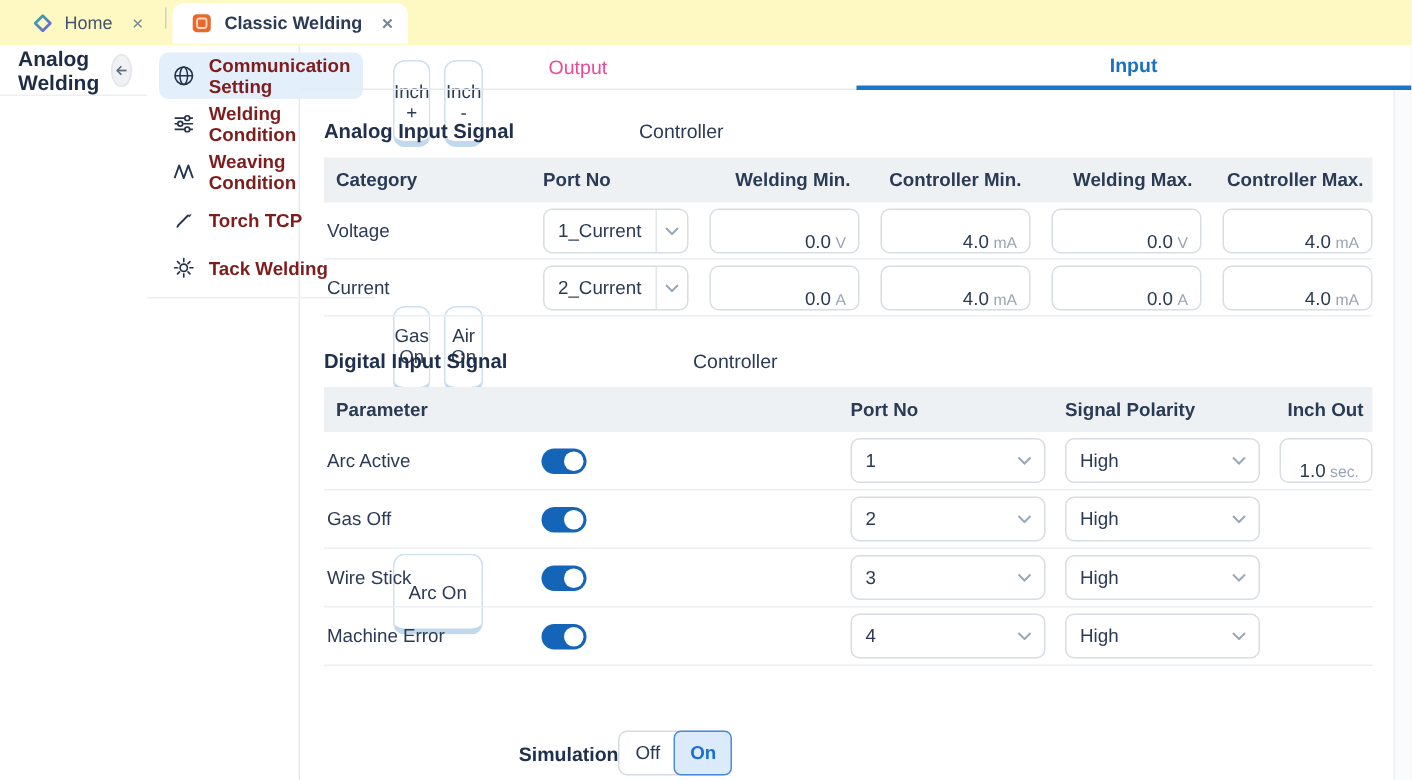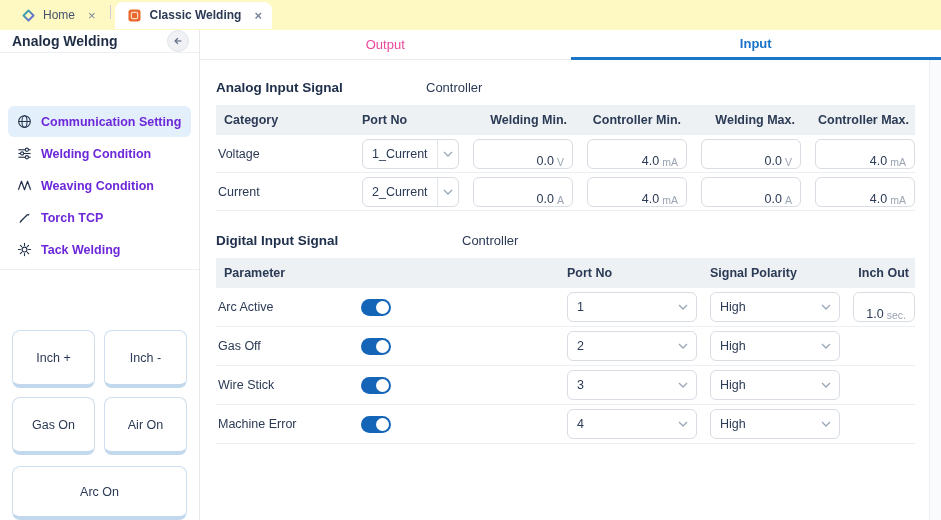--- a/index.html
+++ b/index.html
@@ -18,26 +18,26 @@
   
   .toolbar { height:47px; background:#FFFFFF; display:flex; align-items:center; padding:0 16px; border-bottom:1px solid #E7E9EC; flex:0 0 auto; }
   .back-btn { width:24px; height:24px; display:flex; align-items:center; justify-content:center; margin-right:12px; }
   .file-input { width:295px; height:30px; background:#F8F9FB; border:1px solid #E3E6EA; border-radius:6px; display:flex; align-items:center; gap:8px; padding:0 10px; font-size:13px; font-weight:600; color:#2B3A55; }
   .save-btn { margin-left:auto; width:112px; height:30px; background:var(--accent,#1465B8); color:#fff; border:none; border-radius:4px; font-size:12.5px; font-weight:700; font-family:inherit; cursor:pointer; }
 
   
   .content { flex:1; display:flex; background:#FFFFFF; min-height:0; }
 
   
-  .sidebar { width:200px; flex:0 0 200px; border-right:1px solid #E7E9EC; display:flex; flex-direction:column; background:#fff;gap:48px; }
+  .sidebar { width:200px; flex:0 0 200px; border-right:1px solid #E7E9EC; display:flex; flex-direction:row; background:#fff; }
   .sb-header { height:34px; display:flex; align-items:center; justify-content:space-between; padding:0 10px 0 12px; border-bottom:1px solid #EDEFF2; }
   .sb-title { font-size:14px; font-weight:700; color:#1E2C44; }
   .collapse-btn { width:22px; height:22px; border-radius:50%; background:#EFF1F4; border:1px solid #E2E5E9; display:flex; align-items:center; justify-content:center; cursor:pointer; }
   .sb-nav { padding:4px 0 2px 0; }
-  .nav-item { height:31px; margin:1px 8px; display:flex; align-items:center; gap:9px; padding:0 8px; border-radius:6px; font-size:12.5px; font-weight:600; color:#6d28d9; cursor:pointer; }
+  .nav-item { height:31px; margin:1px 8px; display:flex; align-items:center; gap:9px; padding:0 8px; border-radius:6px; font-size:12.5px; font-weight:600; color:#7f1d1d; cursor:pointer; }
   .nav-item.selected { background:#E3F0FC; }
   .nav-ic { width:16px; height:16px; display:flex; align-items:center; justify-content:center; flex:0 0 16px; }
   .sb-nav-divider { height:1px; background:#EDEFF2; margin-top:4px; }
   .sb-buttons { padding:10px 12px 0 12px; display:grid; grid-template-columns:1fr 1fr; gap:9px; }
   .jog-btn { height:58px; background:#fff; border:1px solid #CFDFEF; border-bottom:4px solid #C2D8EC; border-radius:8px; font-size:12.5px; color:#2B3A55; font-family:inherit; cursor:pointer; }
   .jog-btn.wide { grid-column:1 / span 2; height:54px; margin-top:2px; }
   .sb-sim { margin-top:auto; display:flex; align-items:center; justify-content:space-between; padding:8px 12px 3px 12px; }
   .sim-label { font-size:13px; font-weight:700; color:#20304C; }
   .seg { display:flex; border:1px solid #D5DAE0; border-radius:6px; overflow:visible; background:#fff; }
   .seg-item { width:37px; height:28px; display:flex; align-items:center; justify-content:center; font-size:12.5px; color:#2B3A55; cursor:pointer; }

